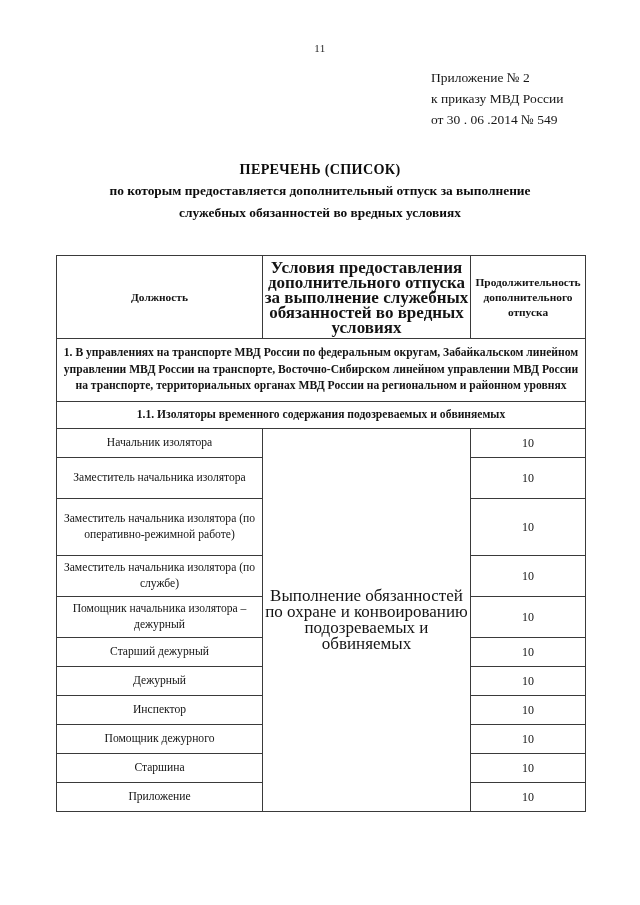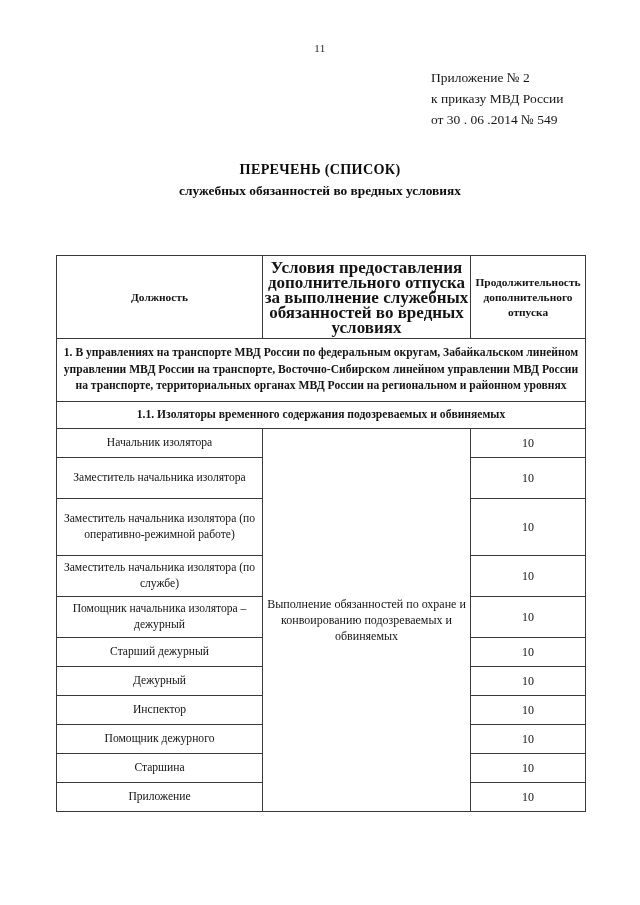--- a/index.html
+++ b/index.html
@@ -109,21 +109,21 @@
     line-height: 16px;
     padding: 6px 10px;
   }
 
   .pos-cell {
     font-size: 11.6px;
     line-height: 16px;
     padding: 7px 9px;
   }
   .cond-cell {
-    font-size: 12px;
+    font-size: 17px;
     line-height: 16px;
     padding: 8px 12px;
     vertical-align: middle;
   }
   .dur-cell {
     font-size: 12px;
     padding: 7px 4px;
   }
 
   
@@ -143,20 +143,21 @@
   <div class="page-number">11</div>
 
   <div class="appendix-block">
     <div>Приложение № 2</div>
     <div>к приказу МВД России</div>
     <div>от 30 . 06 .2014   № 549</div>
   </div>
 
   <div class="doc-title">
     <div class="line1">ПЕРЕЧЕНЬ (СПИСОК)</div>
+    <div>по которым предоставляется дополнительный отпуск за выполнение</div>
     <div>служебных обязанностей во вредных условиях</div>
   </div>
 
   <div class="tbl-wrap">
     <table class="main">
       <colgroup>
         <col class="c1">
           <col class="c2">
           <col class="c3">
       </colgroup>

